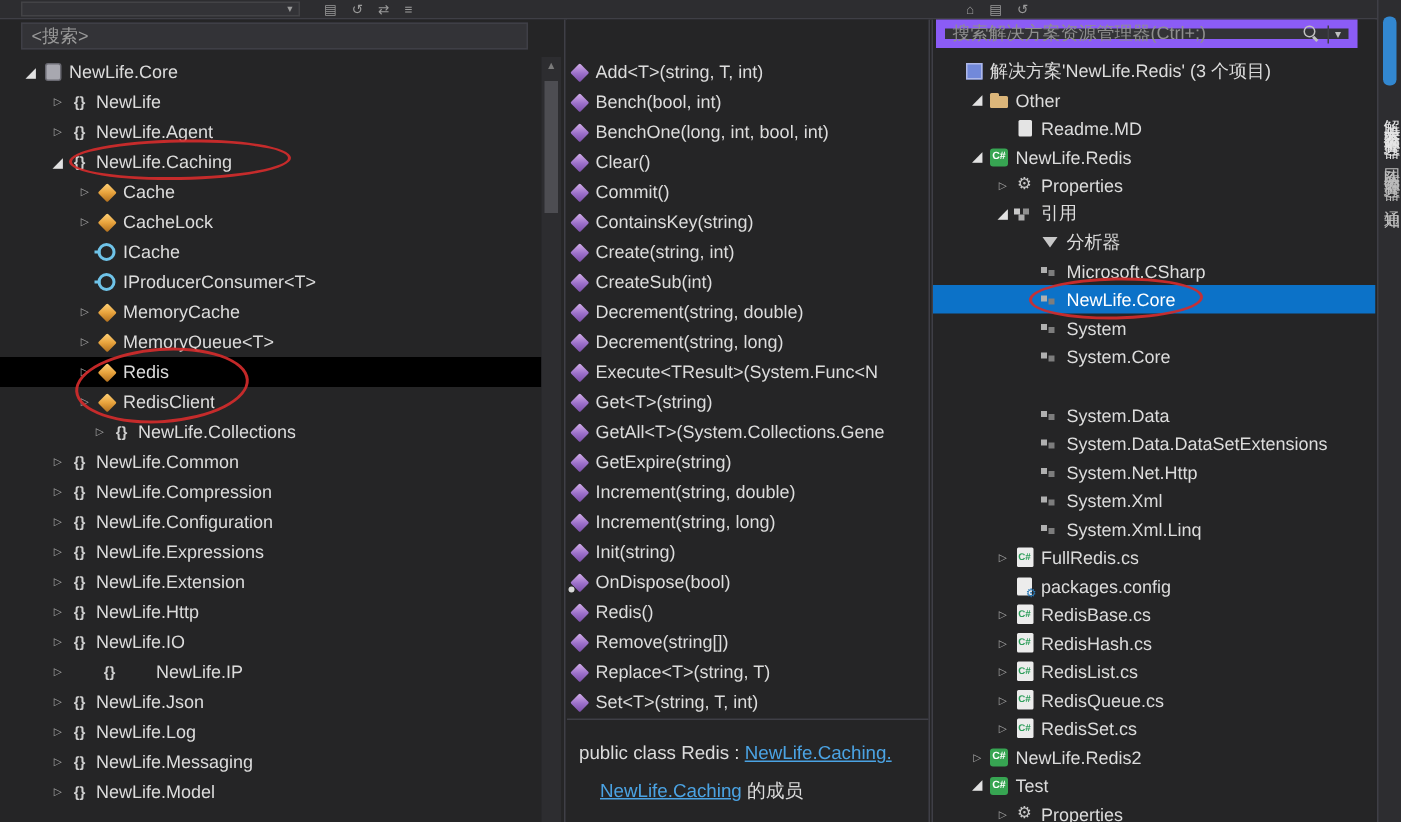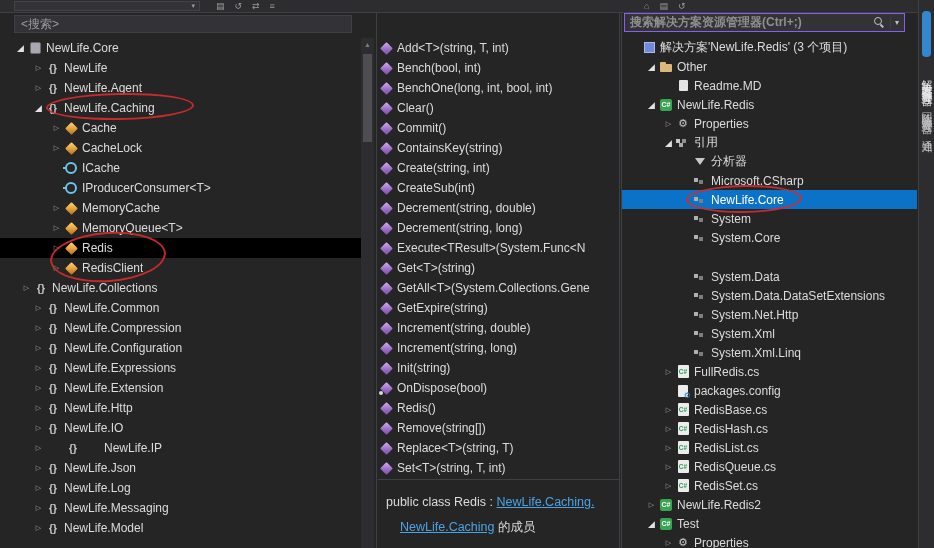--- a/index.html
+++ b/index.html
@@ -61,21 +61,21 @@
 
   
   #members-panel { left:378px; top:13px; width:242px; height:535px; border-right:1px solid #3f3f46; }
   #member-list { position:absolute; left:0; top:25px; right:0; height:441px; overflow:hidden; }
   #signature-area { position:absolute; left:0; right:0; top:466px; bottom:0; border-top:1px solid #3f3f46; padding:10px 8px 0; line-height:2; font-size:12.5px; white-space:nowrap; overflow:hidden; }
   #membership-line { padding-left:14px; }
   .link { color:#4ba3e3; text-decoration:underline; }
 
   
   #solution-explorer { left:621px; top:13px; width:296px; height:535px; border-left:1px solid #3f3f46; }
-  #se-search { position:absolute; left:2px; top:0; width:281px; height:19px; background:#333337; border:1px solid #8b5cf6; display:flex; align-items:center; padding:0 5px; color:#8f8f8f;font-weight:bold; }
+  #se-search { position:absolute; left:2px; top:0; width:281px; height:19px; background:#333337; border:6px solid #8b5cf6; display:flex; align-items:center; padding:0 5px; color:#8f8f8f; }
   #se-search .spacer { flex:1; }
   .mag { position:relative; width:13px; height:13px; }
   .mag::before { content:""; position:absolute; width:6px; height:6px; border:1.5px solid #c0c0c0; border-radius:50%; left:1px; top:1px; }
   .mag::after { content:""; position:absolute; width:4px; height:1.5px; background:#c0c0c0; transform:rotate(45deg); left:7px; top:9px; }
   .se-sep { width:1px; height:12px; background:#3f3f46; margin:0 4px; }
   #se-dd { color:#c0c0c0; font-size:8px; }
   #se-tree { position:absolute; left:0; top:25px; right:0; bottom:0; overflow:hidden; }
 
   
   #side-strip { left:918px; top:0; width:16px; height:548px; background:#2d2d30; border-left:1px solid #3f3f46; display:flex; flex-direction:column; align-items:center; }
@@ -183,21 +183,21 @@
         <span class="icon icon-class"></span>
         <span class="label">Redis</span>
       </div>
 
       <div class="row" style="padding-left: 50px;">
         <span class="expander">▷</span>
         <span class="icon icon-class"></span>
         <span class="label">RedisClient</span>
       </div>
 
-      <div class="row" style="padding-left: 20px;">
+      <div class="row" style="padding-left: 44px; margin-left: 16px;">
         <span class="expander">▷</span>
         <span class="icon icon-namespace"></span>
         <span class="label">NewLife.Collections</span>
       </div>
 
       <div class="row" style="padding-left: 32px;">
         <span class="expander">▷</span>
         <span class="icon icon-namespace"></span>
         <span class="label">NewLife.Common</span>
       </div>

